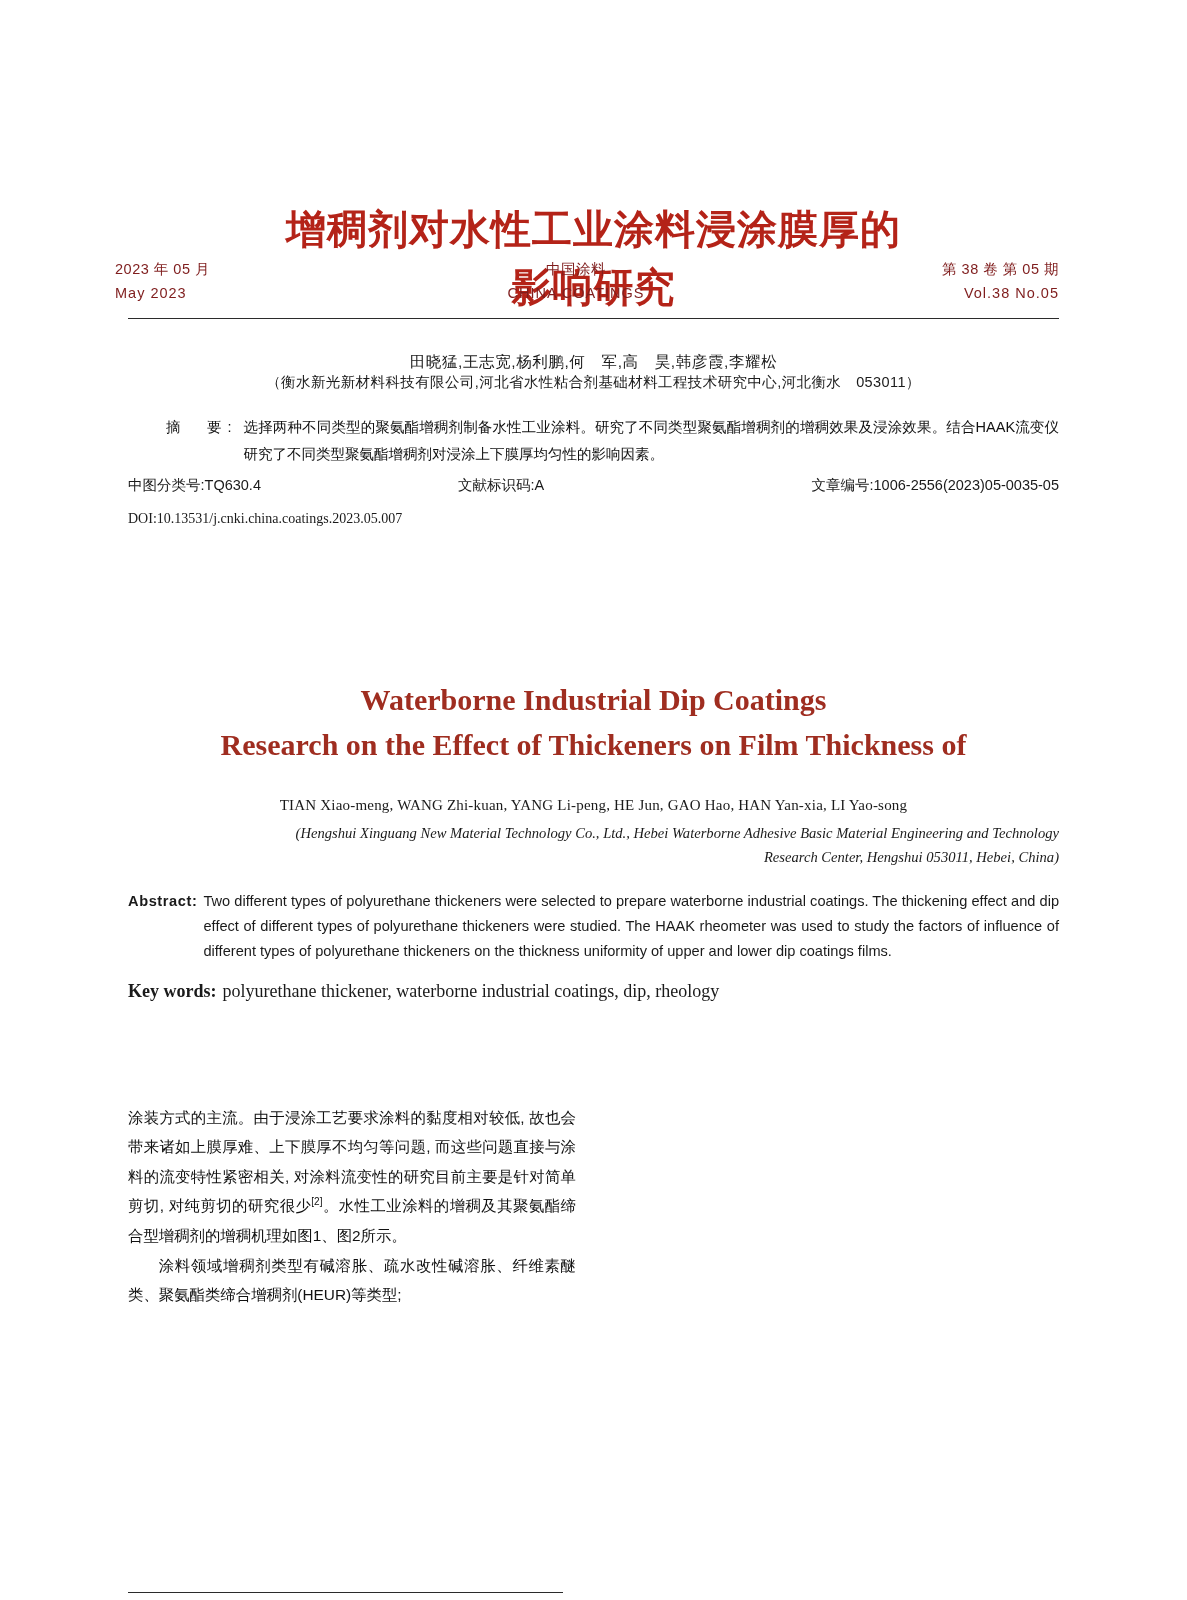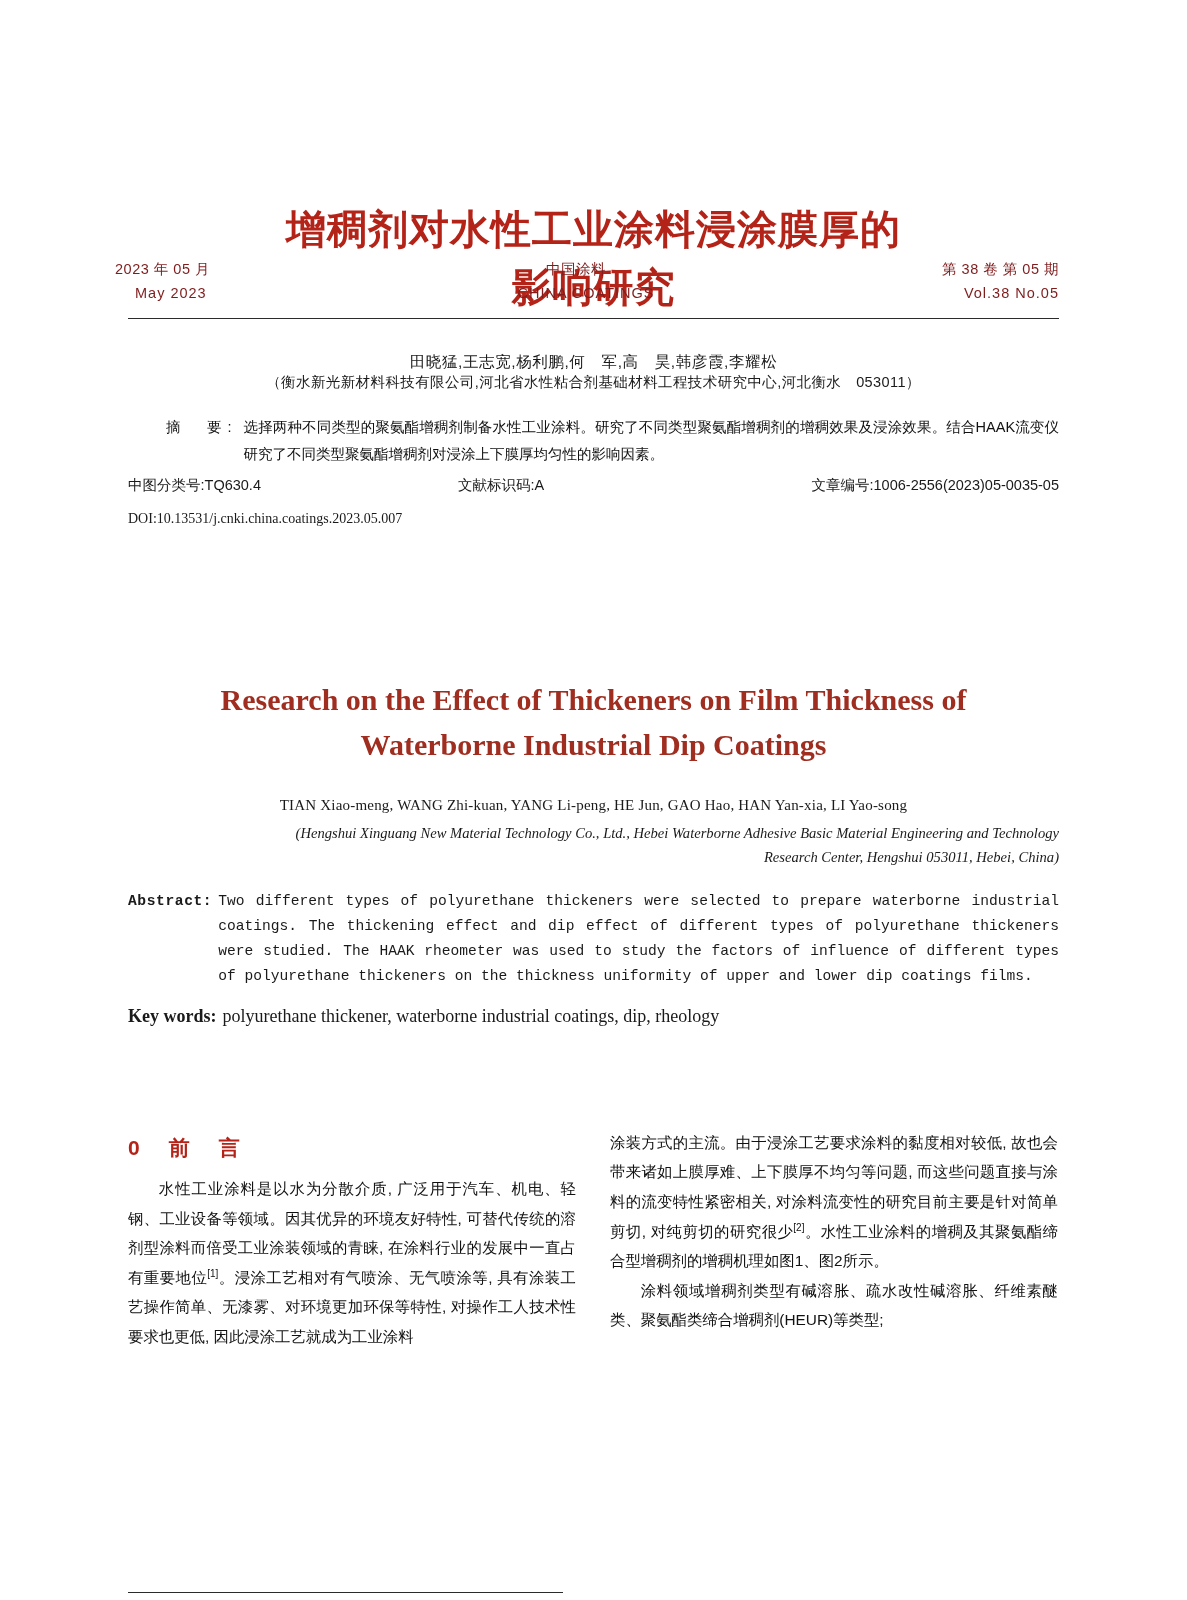--- a/index.html
+++ b/index.html
@@ -35,21 +35,20 @@
     font-size: 14.5px;
     color: #7f1d1d;
     letter-spacing: .5px;
   }
   .runhead .col { line-height: 1.65; }
   .runhead .col.center { text-align: center; }
   .runhead .col.right { text-align: right; }
   .runhead .ser {
     font-family: "Liberation Sans", sans-serif;
     letter-spacing: 1px;
-    margin-left: 20px;
   }
   .rule {
     position: absolute;
     left: 128px;
     right: 128px;
     top: 118px;
     height: 1px;
     background: #2b2b2b;
   }
 
@@ -136,21 +135,21 @@
     margin-top: 8px;
     text-align: right;
     font-size: 14.6px;
     font-family: "Liberation Serif", serif;
     font-style: italic;
     line-height: 1.6;
   }
   .en-abs {
     margin-top: 20px;
     display: flex;
-    font-family: Liberation Mono, monospace;
+    font-family: Liberation Sans, sans-serif;
     font-size: 14.6px;
     line-height: 1.72;
   }
   .en-abs .lbl {
     flex: 0 0 auto;
     font-weight: bold;
     padding-right: 6px;
     letter-spacing: .6px;
   }
   .en-abs .txt { flex: 1 1 auto; text-align: justify; }
@@ -232,46 +231,42 @@
 
 
   <div class="cn-meta">
     <div class="m1">中图分类号:TQ630.4</div>
     <div class="m2">文献标识码:A</div>
     <div class="m3">文章编号:1006-2556(2023)05-0035-05</div>
   </div>
   <div class="doi">DOI:10.13531/j.cnki.china.coatings.2023.05.007</div>
 
   <div class="en-title">
+    <div>Waterborne Industrial Dip Coatings</div>
     <div>Research on the Effect of Thickeners on Film Thickness of</div>
-    <div>Waterborne Industrial Dip Coatings</div>
   </div>
 
   <div class="en-authors">TIAN Xiao-meng, WANG Zhi-kuan, YANG Li-peng, HE Jun, GAO Hao, HAN Yan-xia, LI Yao-song</div>
   <div class="en-affil">
     <div>(Hengshui Xinguang New Material Technology Co., Ltd., Hebei Waterborne Adhesive Basic Material Engineering and Technology</div>
     <div>Research Center, Hengshui 053011, Hebei, China)</div>
   </div>
 
   <div class="en-abs">
     <div class="lbl">Abstract:</div>
     <div class="txt">Two different types of polyurethane thickeners were selected to prepare waterborne industrial coatings. The thickening effect and dip effect of different types of polyurethane thickeners were studied. The HAAK rheometer was used to study the factors of influence of different types of polyurethane thickeners on the thickness uniformity of upper and lower dip coatings films.</div>
   </div>
 
   <div class="en-kw">
     <div class="lbl">Key words:</div>
     <div>polyurethane thickener, waterborne industrial coatings, dip, rheology</div>
   </div>
 
   <div class="body-wrap">
     <div class="col-body">
-      <div class="sec-h">0　前　言</div>
-      <div class="para"><span>水性工业涂料是以水为分散介质, 广泛用于汽车、机电、轻钢、工业设备等领域。因其优异的环境友好特性, 可替代传统的溶剂型涂料而倍受工业涂装领域的青睐, 在涂料行业的发展中一直占有重要地位</span><sup>[1]</sup><span>。浸涂工艺相对有气喷涂、无气喷涂等, 具有涂装工艺操作简单、无漆雾、对环境更加环保等特性, 对操作工人技术性要求也更低, 因此浸涂工艺就成为工业涂料</span></div>
-    </div>
-    <div class="col-body">
       <div><span>涂装方式的主流。由于浸涂工艺要求涂料的黏度相对较低, 故也会带来诸如上膜厚难、上下膜厚不均匀等问题, 而这些问题直接与涂料的流变特性紧密相关, 对涂料流变性的研究目前主要是针对简单剪切, 对纯剪切的研究很少</span><sup>[2]</sup><span>。水性工业涂料的增稠及其聚氨酯缔合型增稠剂的增稠机理如图1、图2所示。</span></div>
       <div class="para">涂料领域增稠剂类型有碱溶胀、疏水改性碱溶胀、纤维素醚类、聚氨酯类缔合增稠剂(HEUR)等类型;</div>
     </div>
   </div>
 
   <div class="foot-rule"></div>
 
 </div>
 
 </body></html>

